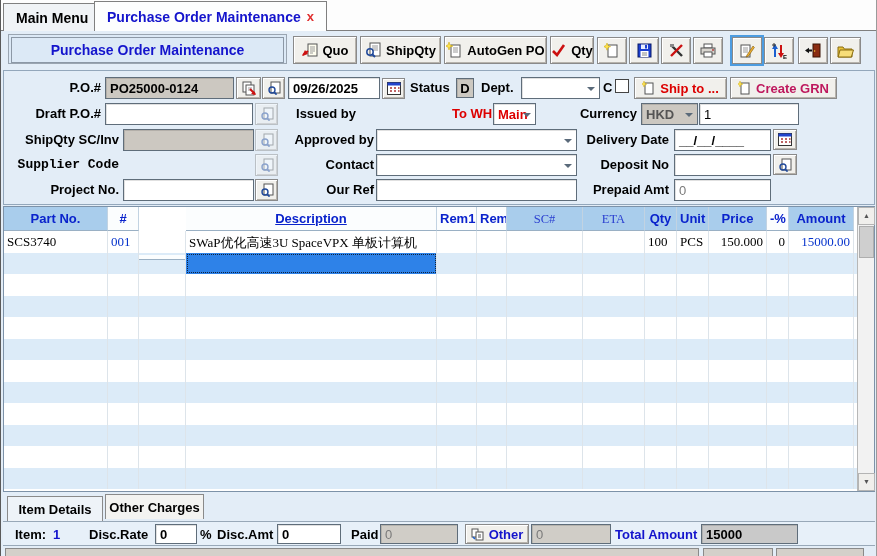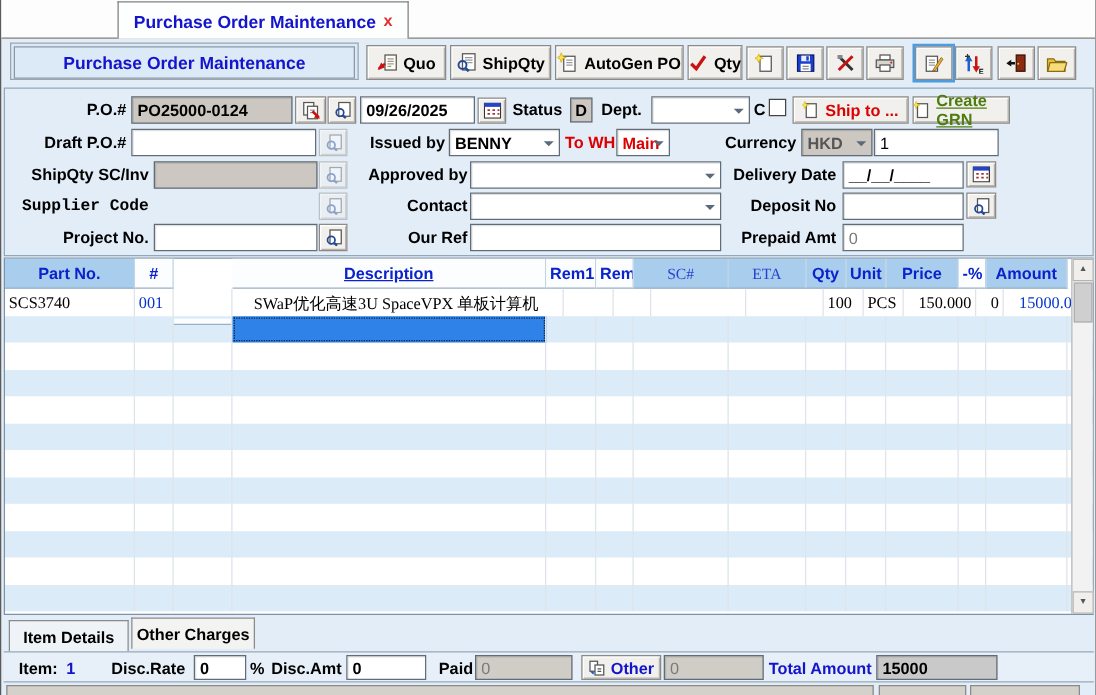--- a/index.html
+++ b/index.html
@@ -56,20 +56,23 @@
   .sfield.gray{background:#d0cdc7;color:#7a7a7a;font-weight:normal;}
   .cut{position:absolute;top:548px;height:12px;border:1px solid #8a8a8a;background:#d4d0ca;box-sizing:border-box;}
   svg{display:block;}
 </style>
 </head>
 <body>
 
 <div id="app">
 
   <div id="tabbar">
+    <div class="tab" style="left:2px;top:3px;height:27px;background:#f0f3f6;color:#000;">
+      <span>Main Menu</span>
+    </div>
     <div class="tab" style="left:93px;top:1px;height:29px;background:#fdfefe;color:#1414cc;">
       <span>Purchase Order Maintenance</span>
       <span style="color:#e03030;font:bold 13px 'Liberation Sans',sans-serif;">x</span>
     </div>
   </div>
 
   <div class="abs" id="titlebox">
     <div class="in">Purchase Order Maintenance</div>
   </div>
 
@@ -240,21 +243,21 @@
     <div class="abs" style="left:611px;top:8px;width:14px;height:14px;background:#fff;border:1px solid #444;"></div>
     <div class="abs btn" style="left:630px;top:6px;width:93px;height:22px;color:#dd0000;">
       <span>
         <svg width="13" height="14" viewBox="0 0 13 14">
             <rect x="3" y="2" width="8" height="11" fill="#fff" stroke="#555"></rect>
             <polygon points="2,0 2.8,2.2 5,3 2.8,3.8 2,6 1.2,3.8 -1,3 1.2,2.2" fill="#ffe34d" stroke="#c9a400" stroke-width="0.4"></polygon>
           </svg>
       </span>
       <span>Ship to ...</span>
     </div>
-    <div class="abs btn" style="left:726px;top:6px;width:78px;height:22px;color:#4d7c0f;text-decoration:underline;">
+    <div class="abs btn" style="left:726px;top:6px;width:107px;height:22px;color:#be185d;">
       <span>
         <svg width="13" height="14" viewBox="0 0 13 14">
             <rect x="3" y="2" width="8" height="11" fill="#fff" stroke="#555"></rect>
             <polygon points="2,0 2.8,2.2 5,3 2.8,3.8 2,6 1.2,3.8 -1,3 1.2,2.2" fill="#ffe34d" stroke="#c9a400" stroke-width="0.4"></polygon>
           </svg>
       </span>
       <span>Create GRN</span>
     </div>
 
     <div class="abs lbl r" style="left:2px;top:35px;width:95px;">Draft P.O.#</div>
@@ -262,24 +265,20 @@
     <div class="abs btn" style="left:251px;top:32px;width:23px;height:22px;opacity:.45;">
       <span>
         <svg width="14" height="14" viewBox="0 0 14 14">
             <rect x="4" y="1" width="9" height="11" fill="#fff" stroke="#555"></rect>
             <circle cx="5" cy="9" r="3" fill="none" stroke="#224a9a" stroke-width="1.4"></circle>
             <line x1="7.3" y1="11.3" x2="9.6" y2="13.6" stroke="#224a9a" stroke-width="1.8"></line>
           </svg>
       </span>
     </div>
     <div class="abs lbl r" style="left:262px;top:35px;width:90px;">Issued by</div>
-    <div class="abs field combo" style="left:355px;top:32px;width:89px;">
-      <span>BENNY</span>
-      <span class="arr"></span>
-    </div>
     <div class="abs lbl" style="left:448px;top:35px;color:#dd0000;">To WH</div>
     <div class="abs field combo" style="left:489px;top:32px;width:43px;color:#dd0000;">
       <span>Main</span>
       <span class="arr"></span>
     </div>
     <div class="abs lbl r" style="left:544px;top:35px;width:89px;">Currency</div>
     <div class="abs field combo gray" style="left:637px;top:32px;width:57px;color:#555;">
       <span>HKD</span>
       <span class="arr"></span>
     </div>
@@ -371,21 +370,21 @@
         <div class="gcell ghead blue" style="width: 32px;">Unit</div>
         <div class="gcell ghead blue" style="width: 58px;">Price</div>
         <div class="gcell ghead" style="width: 22px;">-%</div>
         <div class="gcell ghead blue" style="width: 65px;">Amount</div>
       </div>
     <div id="grid-body">
         <div class="grow">
           <div class="gcell" style="width: 104px;">SCS3740</div>
           <div class="gcell bluetext" style="width: 31px;">001</div>
           <div class="gcell" style="width: 47px;"></div>
-          <div class="gcell" style="width: 251px; margin-left: 14px;">SWaP优化高速3U SpaceVPX 单板计算机</div>
+          <div class="gcell" style="width: 251px;">SWaP优化高速3U SpaceVPX 单板计算机</div>
           <div class="gcell" style="width: 40px;"></div>
           <div class="gcell" style="width: 30px;"></div>
           <div class="gcell" style="width: 76px;"></div>
           <div class="gcell" style="width: 62px;"></div>
           <div class="gcell" style="width: 32px; text-align: left;">100</div>
           <div class="gcell" style="width: 32px;">PCS</div>
           <div class="gcell" style="width: 58px; text-align: right;">150.000</div>
           <div class="gcell" style="width: 22px; text-align: right;">0</div>
           <div class="gcell bluetext" style="width: 65px; text-align: right;">15000.00</div>
         </div>

